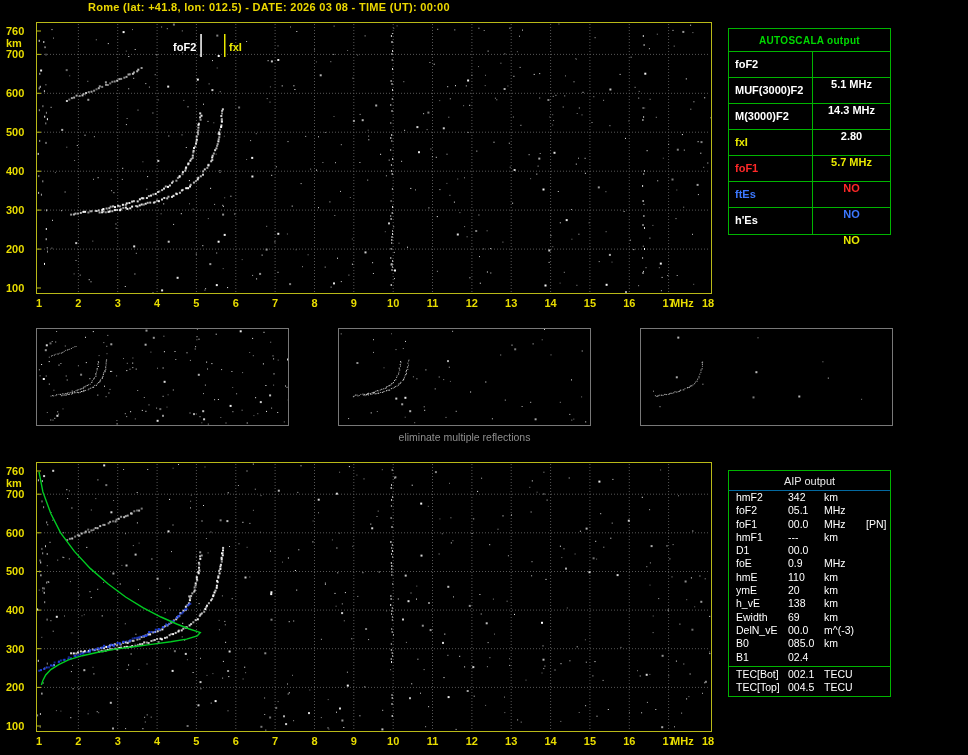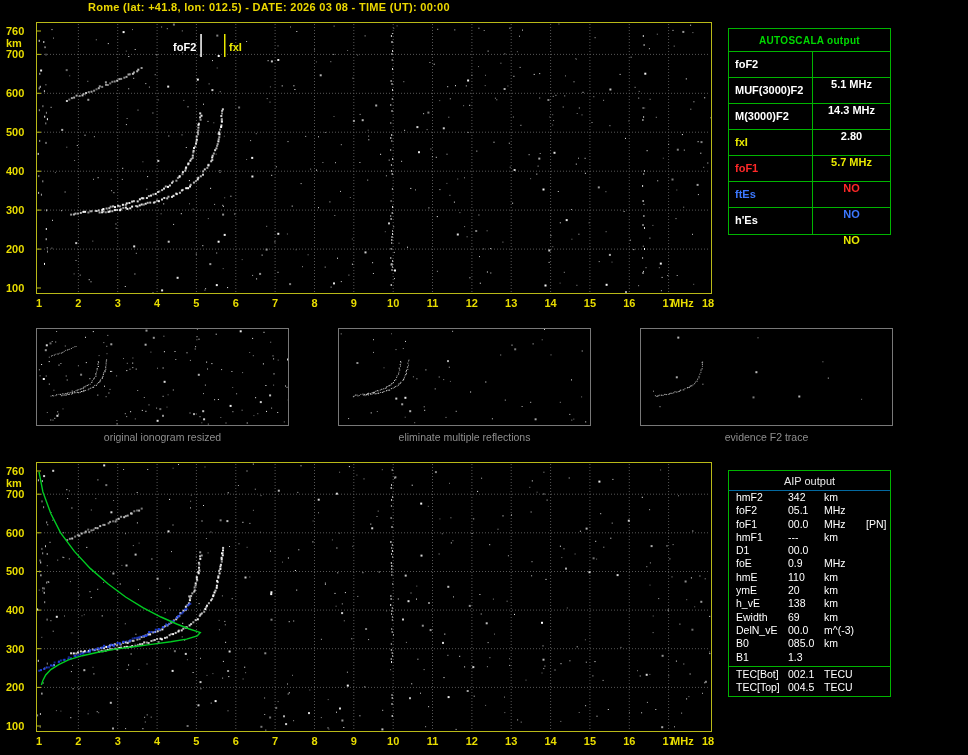--- a/index.html
+++ b/index.html
@@ -1302,23 +1302,21 @@
         <rect x="58.3" y="44.7" width="1" height="1" fill="#ffffff" opacity="0.70"></rect>
         <rect x="59.4" y="42.8" width="1" height="1" fill="#ffffff" opacity="0.65"></rect>
         <rect x="59.5" y="40.6" width="1" height="1" fill="#ffffff" opacity="0.83"></rect>
         <rect x="60.6" y="39.3" width="1" height="1" fill="#ffffff" opacity="0.83"></rect>
         <rect x="60.9" y="36.8" width="1" height="1" fill="#ffffff" opacity="0.63"></rect>
         <rect x="60.9" y="34.7" width="1" height="1" fill="#ffffff" opacity="0.93"></rect>
         <rect x="60.6" y="32.9" width="1" height="1" fill="#ffffff" opacity="0.68"></rect>
         <rect x="61.1" y="32.6" width="1" height="1" fill="#ffffff" opacity="0.66"></rect>
       </svg></div>
 
-  <div class="thumb-caption" style="left:36px">original ionogram resized</div>
   <div class="thumb-caption" style="left:338px">eliminate multiple reflections</div>
-  <div class="thumb-caption" style="left:640px">evidence F2 trace</div>
 
   <div id="plot-bottom" class="plot">
       <svg width="674" height="268" xmlns="http://www.w3.org/2000/svg">
         <line x1="41.4" y1="1" x2="41.4" y2="267" stroke="#565656" stroke-dasharray="1 2"></line>
         <line x1="80.7" y1="1" x2="80.7" y2="267" stroke="#565656" stroke-dasharray="1 2"></line>
         <line x1="120.1" y1="1" x2="120.1" y2="267" stroke="#565656" stroke-dasharray="1 2"></line>
         <line x1="159.4" y1="1" x2="159.4" y2="267" stroke="#565656" stroke-dasharray="1 2"></line>
         <line x1="198.8" y1="1" x2="198.8" y2="267" stroke="#565656" stroke-dasharray="1 2"></line>
         <line x1="238.1" y1="1" x2="238.1" y2="267" stroke="#565656" stroke-dasharray="1 2"></line>
         <line x1="277.5" y1="1" x2="277.5" y2="267" stroke="#565656" stroke-dasharray="1 2"></line>
@@ -2211,21 +2209,21 @@
           <div></div>
         </div>
         <div class="aip-row">
           <div>B0</div>
           <div>085.0</div>
           <div>km</div>
           <div></div>
         </div>
         <div class="aip-row">
           <div>B1</div>
-          <div>1.3</div>
+          <div>02.4</div>
           <div></div>
           <div></div>
         </div>
       </div>
     <div id="aip-tec" class="aip-tec">
         <div class="aip-row">
           <div>TEC[Bot]</div>
           <div>002.1</div>
           <div>TECU</div>
           <div></div>

